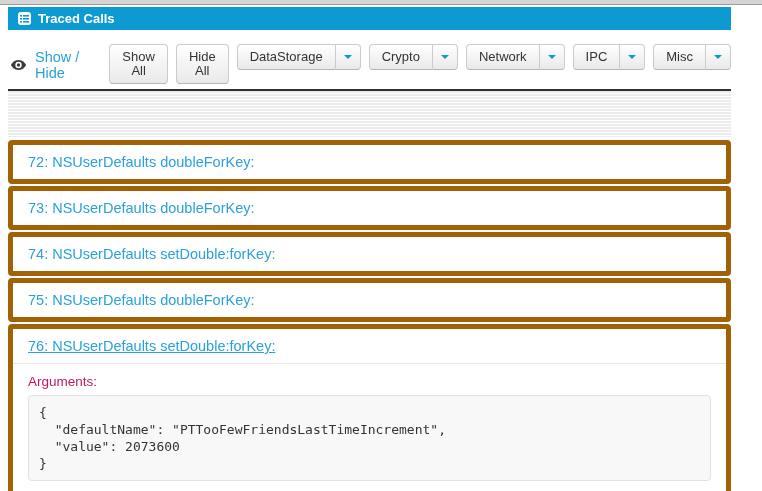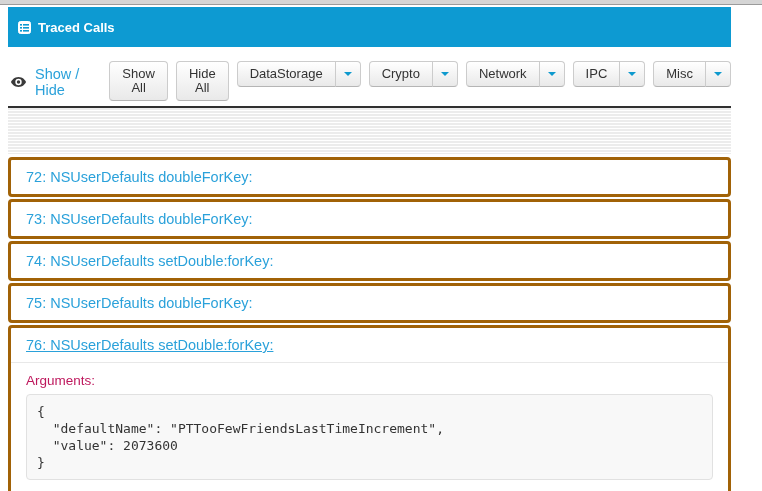--- a/index.html
+++ b/index.html
@@ -9,21 +9,21 @@
   }
   *{box-sizing:border-box;}
   html,body{margin:0;padding:0;}
   body{
     width:762px;height:491px;position:relative;overflow:hidden;
     background:#ffffff;font-family:"Liberation Sans",sans-serif;color:#333;
   }
   .top-strip{height:5px;background:#d5d5d5;border-bottom:1px solid #9b9b9b;}
   .panel{margin:2px 0 0 8px;width:723px;}
   .panel-header{
-    height:40px;background:var(--header-bg);color:#fff;
+    height:23px;background:var(--header-bg);color:#fff;
     display:flex;align-items:center;gap:7px;padding:0 10px;
     font-size:13px;font-weight:bold;
   }
   .nav-row{display:flex;align-items:center;gap:8px;margin:7px 0 0 2px;height:18px;}
   .nav-link{color:var(--link);font-size:14.5px;text-decoration:none;cursor:pointer;}
   .showhide-row{display:flex;align-items:flex-start;margin-top:14px;}
   .showhide-left{display:flex;align-items:center;gap:8px;width:137px;margin-left:2px;padding-top:5px;}
   .toolbar{display:flex;gap:8px;align-items:flex-start;}
   .btn{
     font-family:"Liberation Sans",sans-serif;font-size:13px;color:#333;
@@ -39,21 +39,21 @@
     padding:5px 8px;display:flex;align-items:center;
   }
   .caret{
     width:0;height:0;display:inline-block;
     border-left:4px solid transparent;border-right:4px solid transparent;
     border-top:4px solid var(--caret);
   }
   .divider-dark{border-top:2px solid #303030;margin-top:5px;}
   .stripes{height:46px;background:repeating-linear-gradient(to bottom,#ececec 0 2px,#ffffff 2px 3px);}
   .calls{margin-top:3px;}
-  .call-box{border:3px solid #a16207;border-radius:4px;margin-bottom:2px;background:#fff;}
+  .call-box{border:5px solid #a16207;border-radius:4px;margin-bottom:2px;background:#fff;}
   .call-header{padding:8px 15px;}
   .call-link{color:var(--link);font-size:14.5px;text-decoration:none;cursor:pointer;}
   .call-box.expanded .call-link{text-decoration:underline;}
   .call-body{border-top:1px solid #e8e8e8;padding:10px 15px 12px;}
   .detail-label{font-size:13.5px;color:#be185d;margin:0 0 6px;}
   pre.code{
     margin:0 0 10px;font-family:"DejaVu Sans Mono",monospace;font-size:13px;
     line-height:17px;color:#333;background:#f8f8f8;
     border:1px solid #e1e1e1;border-radius:4px;padding:8px 10px;white-space:pre;overflow:hidden;
   }

